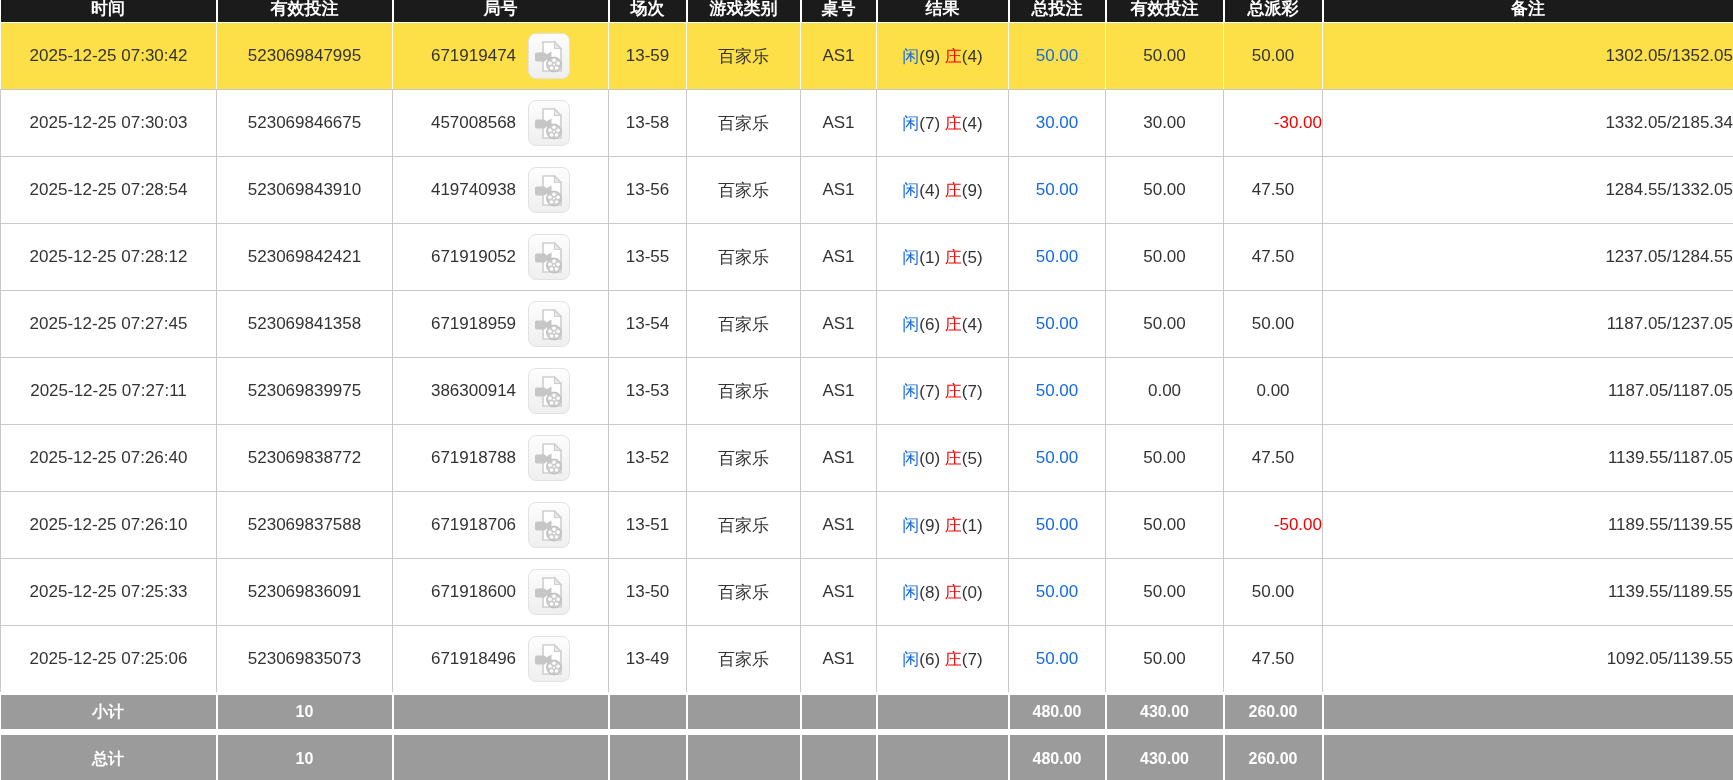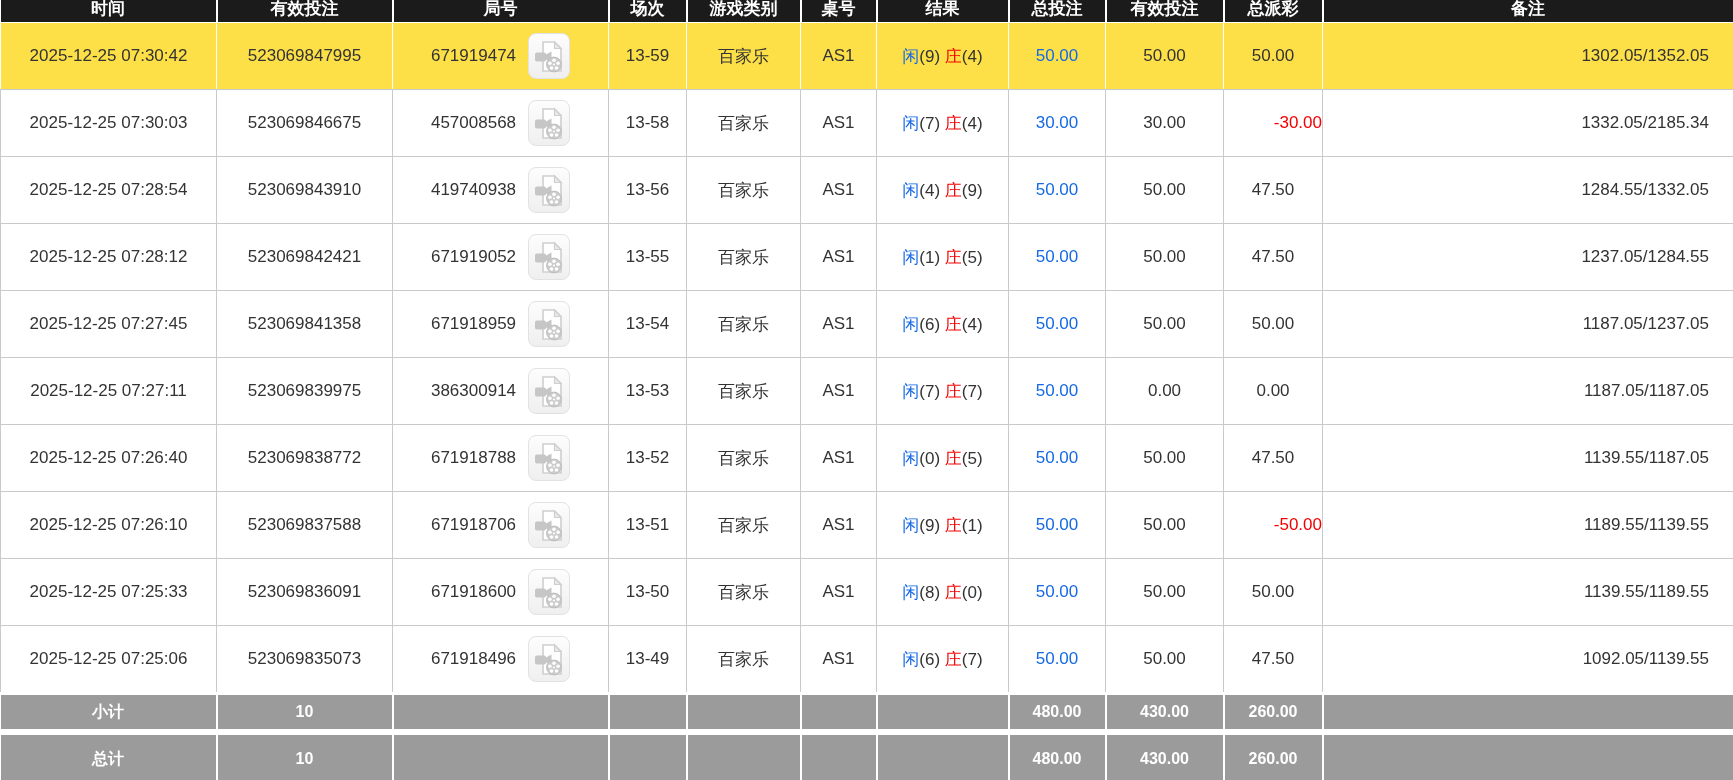--- a/index.html
+++ b/index.html
@@ -17,21 +17,21 @@
   }
   thead th .clip{display:block;height:17px;line-height:17px;margin-top:-6px;text-align:center;}
 
   
   tbody td{
     border:1px solid #c9c9c9;height:66px;padding:0;
     text-align:center;vertical-align:middle;
     font-size:17px;color:#333;background:#fff;
   }
   tr.hl td{background:#fde047;border-left-color:#fff;border-right-color:#fff;}
-  td.remark{text-align:right;padding-right:24px;}
+  td.remark{text-align:right;}
   td.bet{color:#1569e6;}
   td.neg{color:#f30000;text-align:right;}
   .blue{color:#1569e6;}
   .red{color:#f30000;}
   .rid{vertical-align:middle;}
 
   
   .vbtn{
     display:inline-block;vertical-align:middle;margin-left:12px;
     width:42px;height:46px;box-sizing:border-box;padding:5px 0 0 0;

